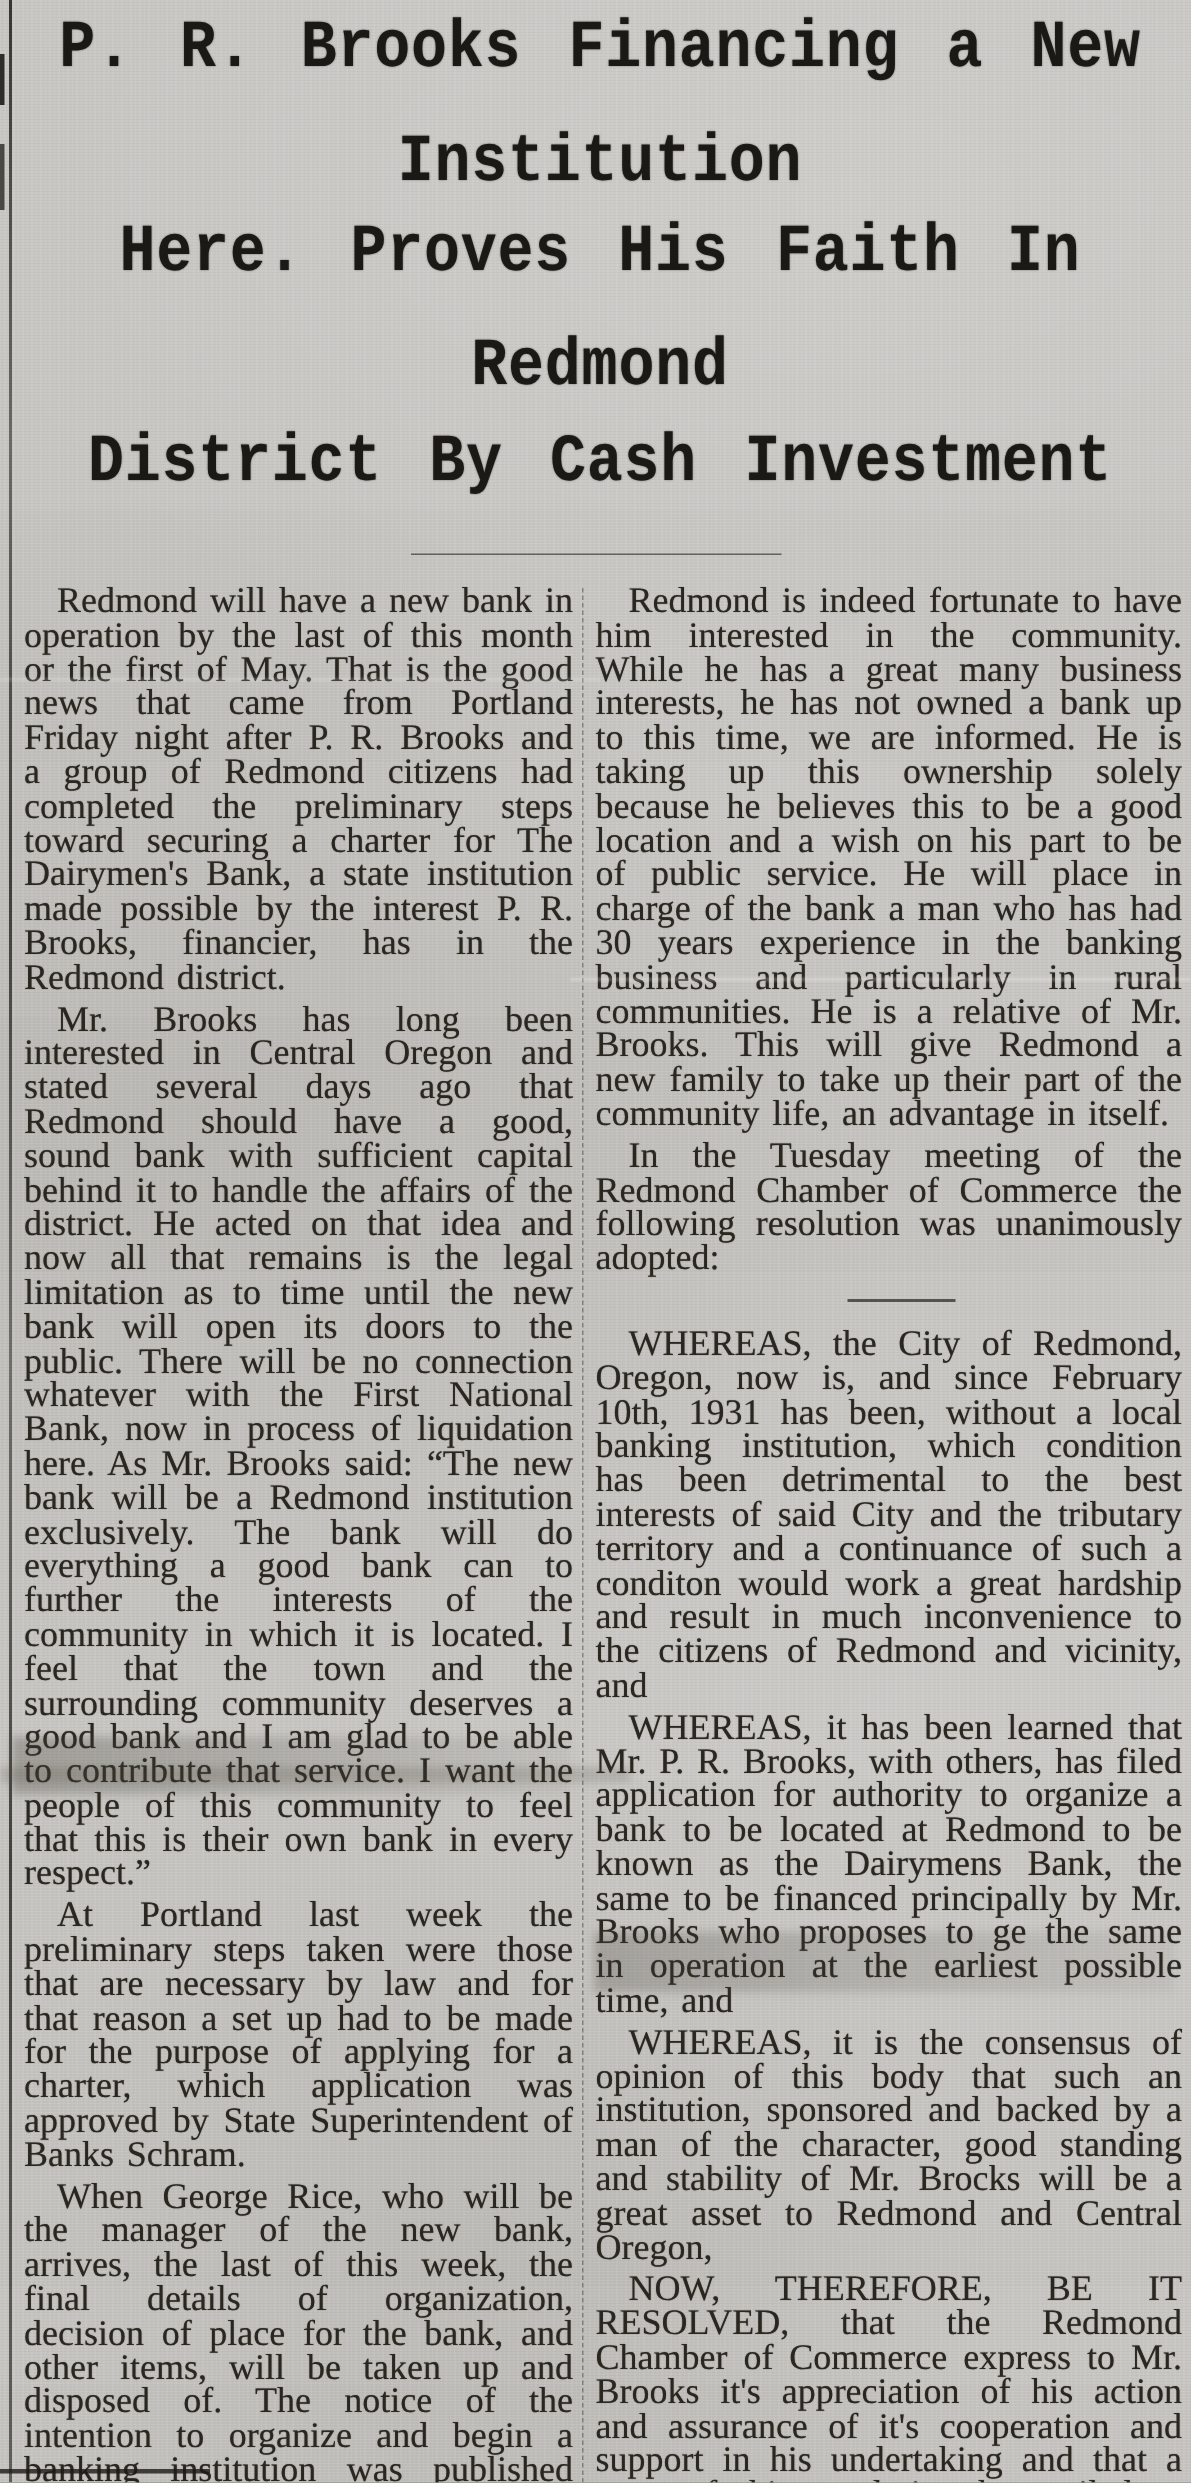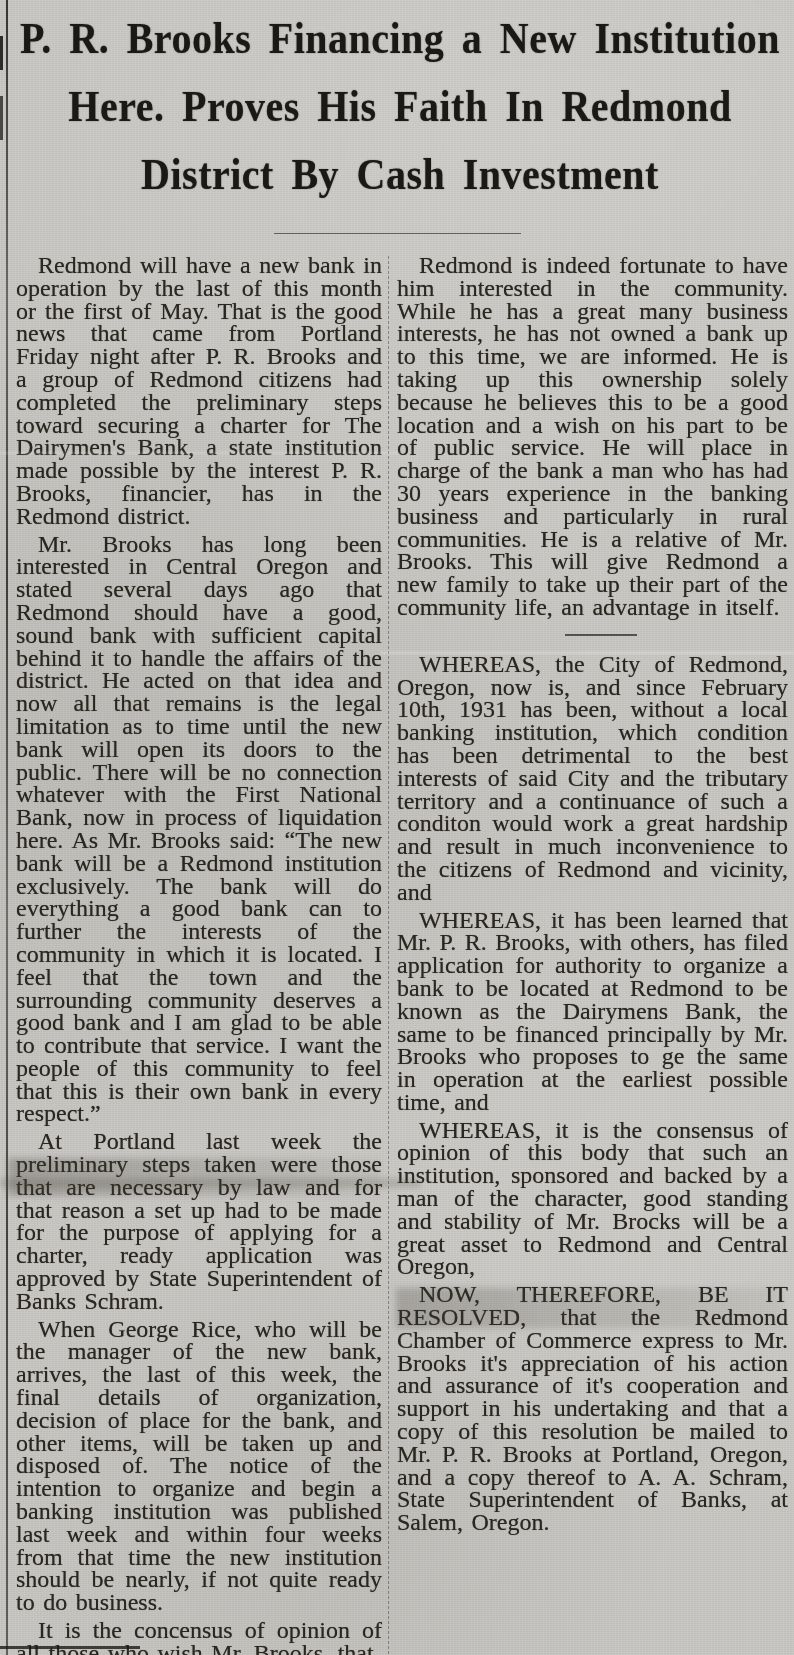--- a/index.html
+++ b/index.html
@@ -57,20 +57,21 @@
   .headline {
     margin: 4px 8px 0 14px;
     text-align: center;
     font-weight: 700;
     font-size: 40px;
     line-height: 68px;
     letter-spacing: 0.5px;
     word-spacing: 7px;
     color: rgba(22,20,17,0.94);
     text-shadow: 0 0 1.2px rgba(22,20,17,0.55);
+    font-family: Liberation Mono, monospace;
   }
   .headline .hl {
     display: block;
     transform: scaleY(1.12);
   }
   .hl-divider {
     width: 247px;
     height: 1px;
     margin: 25px auto 0 auto;
     background: rgba(45,42,38,0.65);
@@ -159,29 +160,30 @@
     <span class="hl">District By Cash Investment</span>
   </h1>
 
   <div class="hl-divider"></div>
 
   <div class="columns">
 
     <div class="col col-left">
       <p>Redmond will have a new bank in operation by the last of this month or the first of May. That is the good news that came from Portland Friday night after P. R. Brooks and a group of Redmond citizens had completed the preliminary steps toward securing a charter for The Dairymen's Bank, a state institution made possible by the interest P. R. Brooks, financier, has in the Redmond district.</p>
       <p>Mr. Brooks has long been interested in Central Oregon and stated several days ago that Redmond should have a good, sound bank with sufficient capital behind it to handle the affairs of the district. He acted on that idea and now all that remains is the legal limitation as to time until the new bank will open its doors to the public. There will be no connection whatever with the First National Bank, now in process of liquidation here. As Mr. Brooks said: “The new bank will be a Redmond institution exclusively. The bank will do everything a good bank can to further the interests of the community in which it is located. I feel that the town and the surrounding community deserves a good bank and I am glad to be able to contribute that service. I want the people of this community to feel that this is their own bank in every respect.”</p>
-      <p>At Portland last week the preliminary steps taken were those that are necessary by law and for that reason a set up had to be made for the purpose of applying for a charter, ready application was approved by State Superintendent of Banks Schram.</p>
+      <p>At Portland last week the preliminary steps taken were those that are necessary by law and for that reason a set up had to be made for the purpose of applying for a charter, which application was approved by State Superintendent of Banks Schram.</p>
       <p>When George Rice, who will be the manager of the new bank, arrives, the last of this week, the final details of organization, decision of place for the bank, and other items, will be taken up and disposed of. The notice of the intention to organize and begin a banking institution was published last week and within four weeks from that time the new institution should be nearly, if not quite ready to do business.</p>
       <p>It is the concensus of opinion of all those who wish Mr. Brooks, that</p>
     </div>
 
     <div class="col-divider"></div>
 
     <div class="col col-right">
       <p>Redmond is indeed fortunate to have him interested in the community. While he has a great many business interests, he has not owned a bank up to this time, we are informed. He is taking up this ownership solely because he believes this to be a good location and a wish on his part to be of public service. He will place in charge of the bank a man who has had 30 years experience in the banking business and particularly in rural communities. He is a relative of Mr. Brooks. This will give Redmond a new family to take up their part of the community life, an advantage in itself.</p>
+      <p>In the Tuesday meeting of the Redmond Chamber of Commerce the following resolution was unanimously adopted:</p>
       <div class="section-divider"></div>
       <p>WHEREAS, the City of Redmond, Oregon, now is, and since February 10th, 1931 has been, without a local banking institution, which condition has been detrimental to the best interests of said City and the tributary territory and a continuance of such a conditon would work a great hardship and result in much inconvenience to the citizens of Redmond and vicinity, and</p>
       <p>WHEREAS, it has been learned that Mr. P. R. Brooks, with others, has filed application for authority to organize a bank to be located at Redmond to be known as the Dairymens Bank, the same to be financed principally by Mr. Brooks who proposes to ge the same in operation at the earliest possible time, and</p>
       <p>WHEREAS, it is the consensus of opinion of this body that such an institution, sponsored and backed by a man of the character, good standing and stability of Mr. Brocks will be a great asset to Redmond and Central Oregon,</p>
       <p>NOW, THEREFORE, BE IT RESOLVED, that the Redmond Chamber of Commerce express to Mr. Brooks it's appreciation of his action and assurance of it's cooperation and support in his undertaking and that a copy of this resolution be mailed to Mr. P. R. Brooks at Portland, Oregon, and a copy thereof to A. A. Schram, State Superintendent of Banks, at Salem, Oregon.</p>
     </div>
 
   </div>
 
   <div class="smudge-1"></div>

